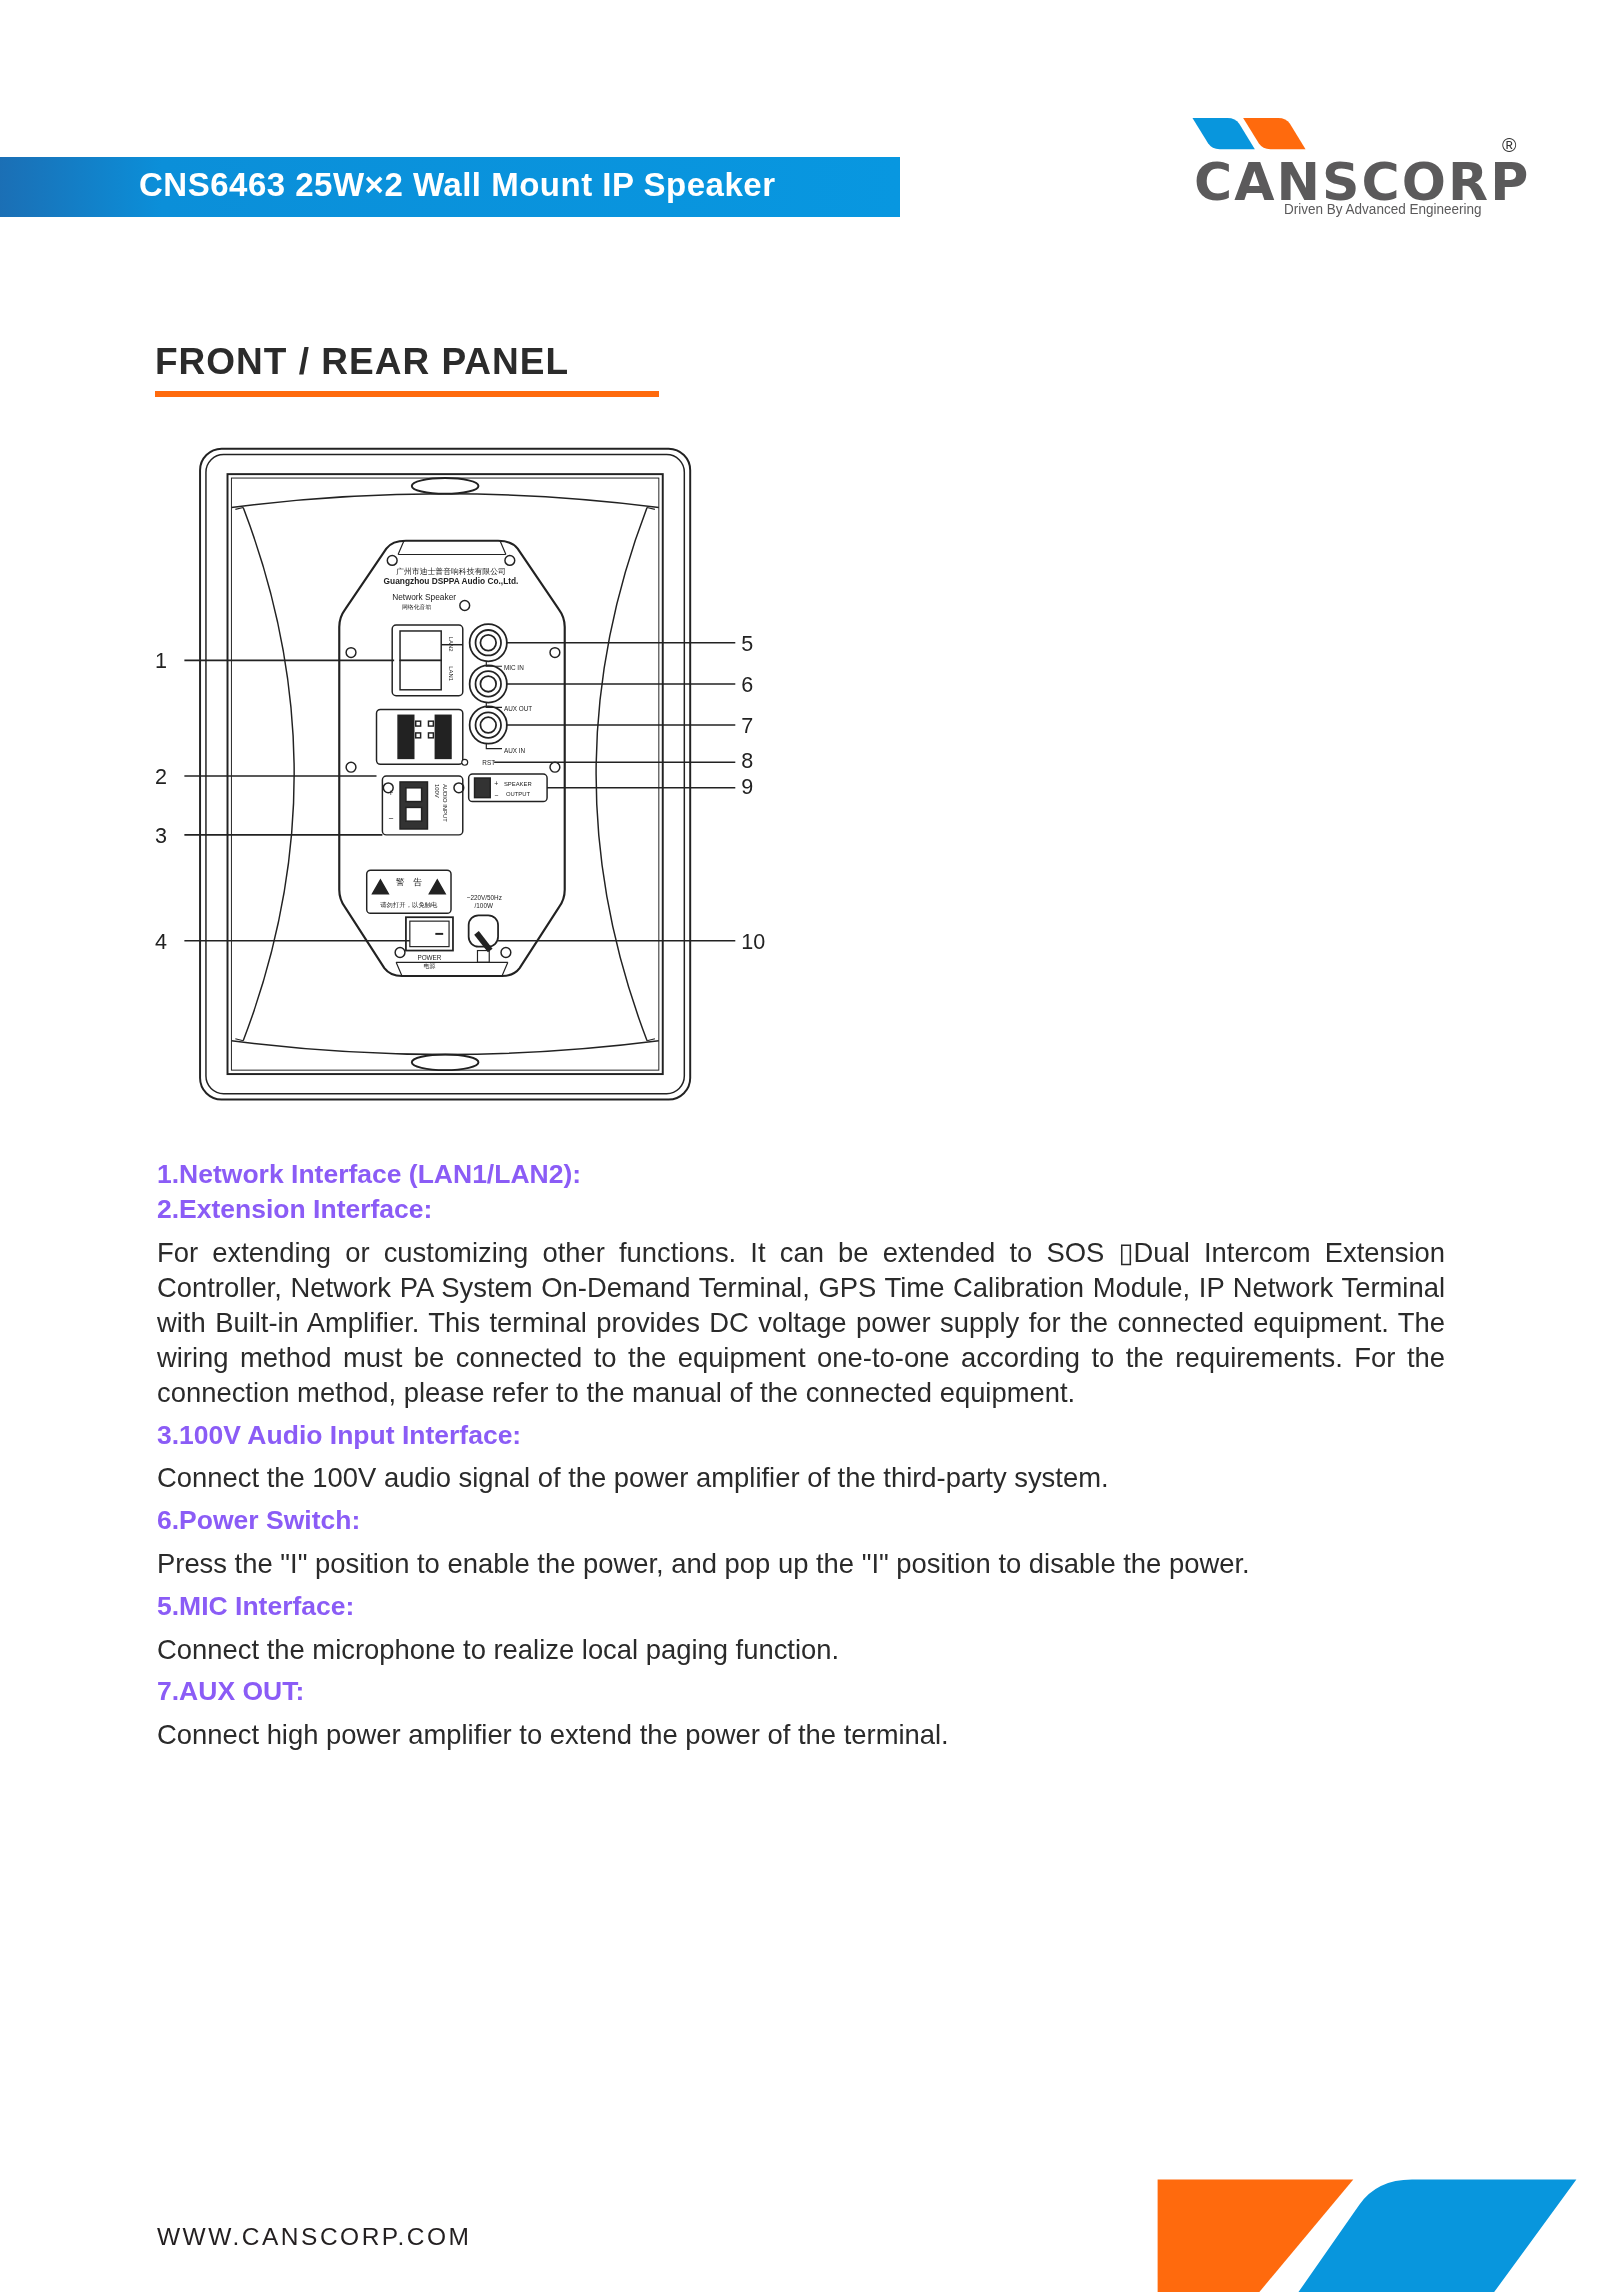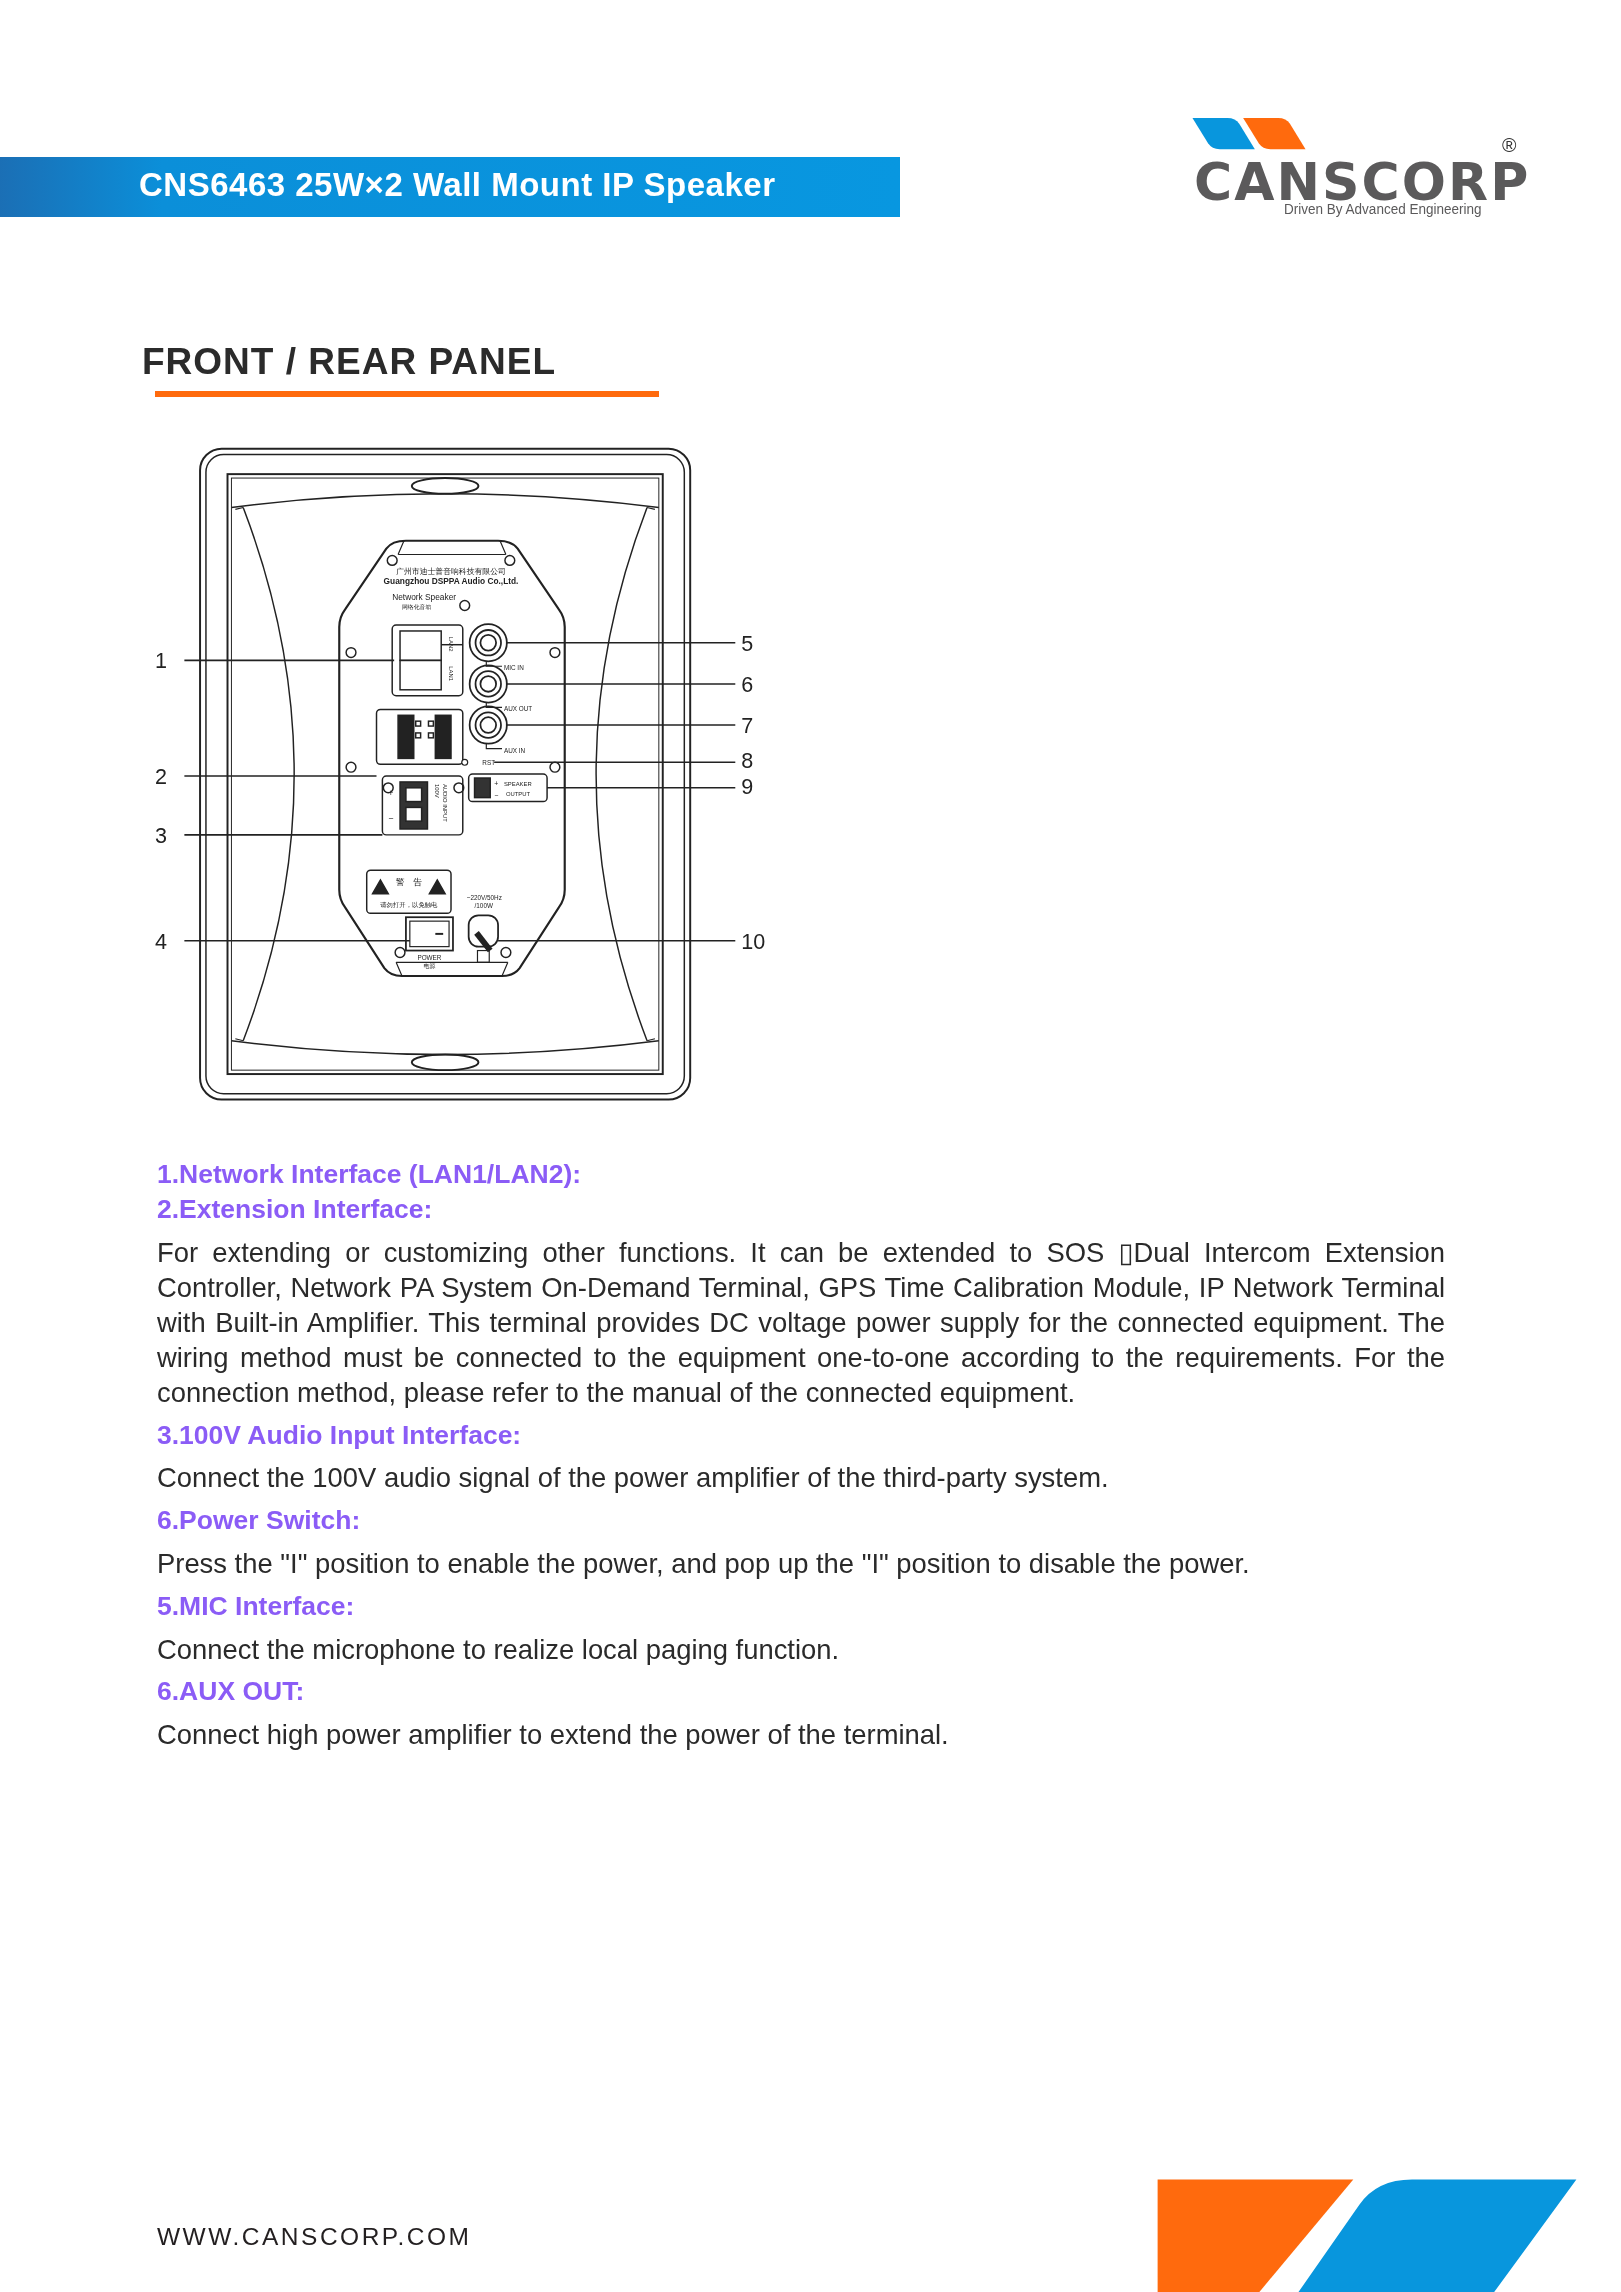--- a/index.html
+++ b/index.html
@@ -7,21 +7,21 @@
 
   .title-bar { position:absolute; left:0; top:157px; width:900px; height:60px;
     background:linear-gradient(90deg,#1b6fb5 0%,#0b8fd9 18%,#0897e0 100%); }
   .title-bar .txt { position:absolute; left:139px; top:8.8px; font-size:33px; font-weight:bold; color:#ffffff; letter-spacing:0.5px; white-space:nowrap; }
 
   .logo { position:absolute; left:1190px; top:116px; width:333px; height:108px; }
   .logo .brand { position:absolute; left:3.9px; top:37px; font-size:51px; font-weight:bold; color:#5b5a5b; letter-spacing:2px; font-family:"DejaVu Sans", sans-serif; transform:scaleX(1.02); transform-origin:left; }
   .logo .tag { position:absolute; left:94px; top:85px; font-size:14.7px; color:#5b5a5b; white-space:nowrap; transform:scaleX(0.92); transform-origin:left; }
   .logo .reg { position:absolute; left:312px; top:17.6px; font-size:19.6px; color:#333; }
 
-  .section-title { position:absolute; left:142px; top:341px; font-size:37px; font-weight:bold; color:#2b2b2b; letter-spacing:1px; white-space:nowrap; }
+  .section-title { position:absolute; left:155px; top:341px; font-size:37px; font-weight:bold; color:#2b2b2b; letter-spacing:1px; white-space:nowrap; }
   .section-underline { position:absolute; left:155px; top:391px; width:504px; height:5.9px; background:#ff6a0d; }
 
   .diagram { position:absolute; left:149px; top:431px; width:655px; height:696px; }
 
   .content { position:absolute; left:157px; top:1157px; width:1288px; }
   .item-head { font-size:26.5px; font-weight:bold; color:#8b5cf6; line-height:35px; margin:0; }
   .item-body { font-size:27.4px; color:#2a2a2a; line-height:35px; margin:7.8px 0 7.8px 0; text-align:justify; }
 
   .footer-url { position:absolute; left:157px; top:2223px; font-size:24.5px; letter-spacing:2.5px; color:#231f20; }
   .footer-shapes { position:absolute; left:1157px; top:2156px; width:465px; height:136px; }
@@ -210,21 +210,21 @@
   </div>
   <div>
     <p class="item-head">6.Power Switch:</p>
     <p class="item-body">Press the "I" position to enable the power, and pop up the "I" position to disable the power.</p>
   </div>
   <div>
     <p class="item-head">5.MIC Interface:</p>
     <p class="item-body">Connect the microphone to realize local paging function.</p>
   </div>
   <div>
-    <p class="item-head">6.AUX OUT:</p>
+    <p class="item-head">7.AUX OUT:</p>
     <p class="item-body">Connect high power amplifier to extend the power of the terminal.</p>
   </div>
 </div>
 
 <a class="footer-url">WWW.CANSCORP.COM</a>
 <svg class="footer-shapes" viewBox="0 0 474 139" width="465" height="136">
   <path d="M0,24 L200,24 L104,139 L0,139 Z" fill="#ff6a0d"></path>
   <path d="M260,24 L428,24 L344,139 L144,139 L206,50 Q224,24 260,24 Z" fill="#0896dd"></path>
 </svg>
 

